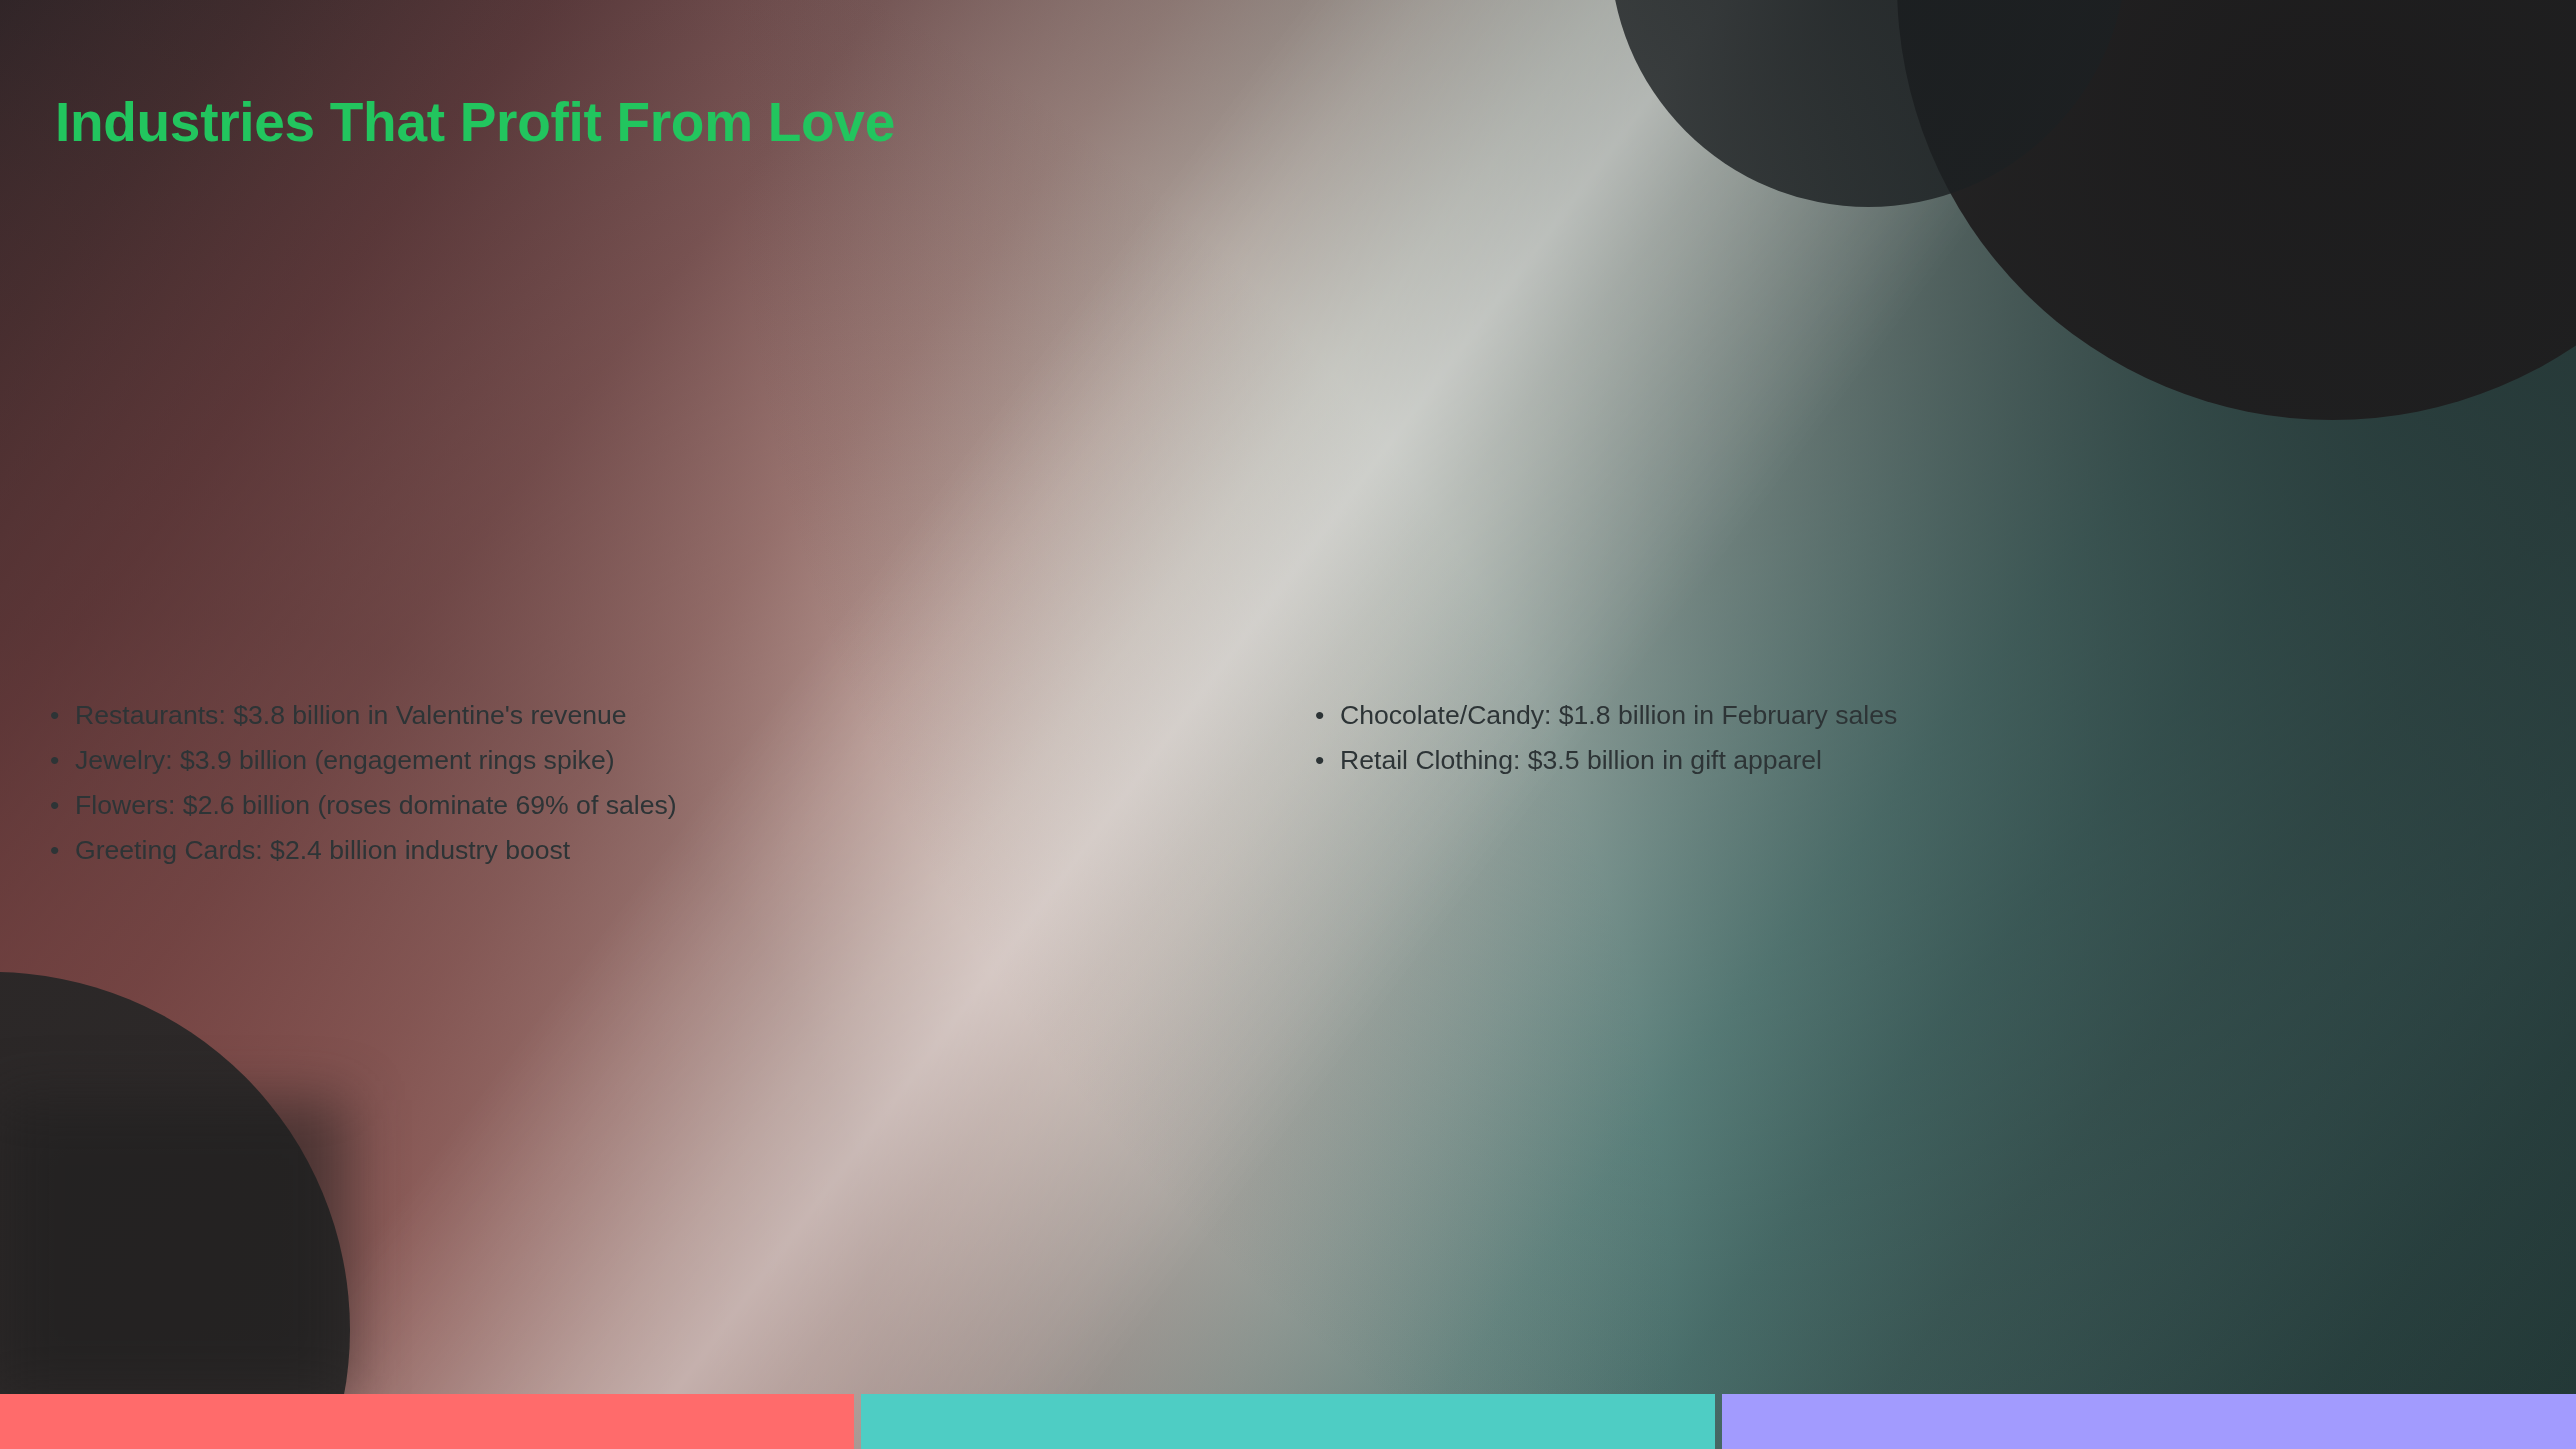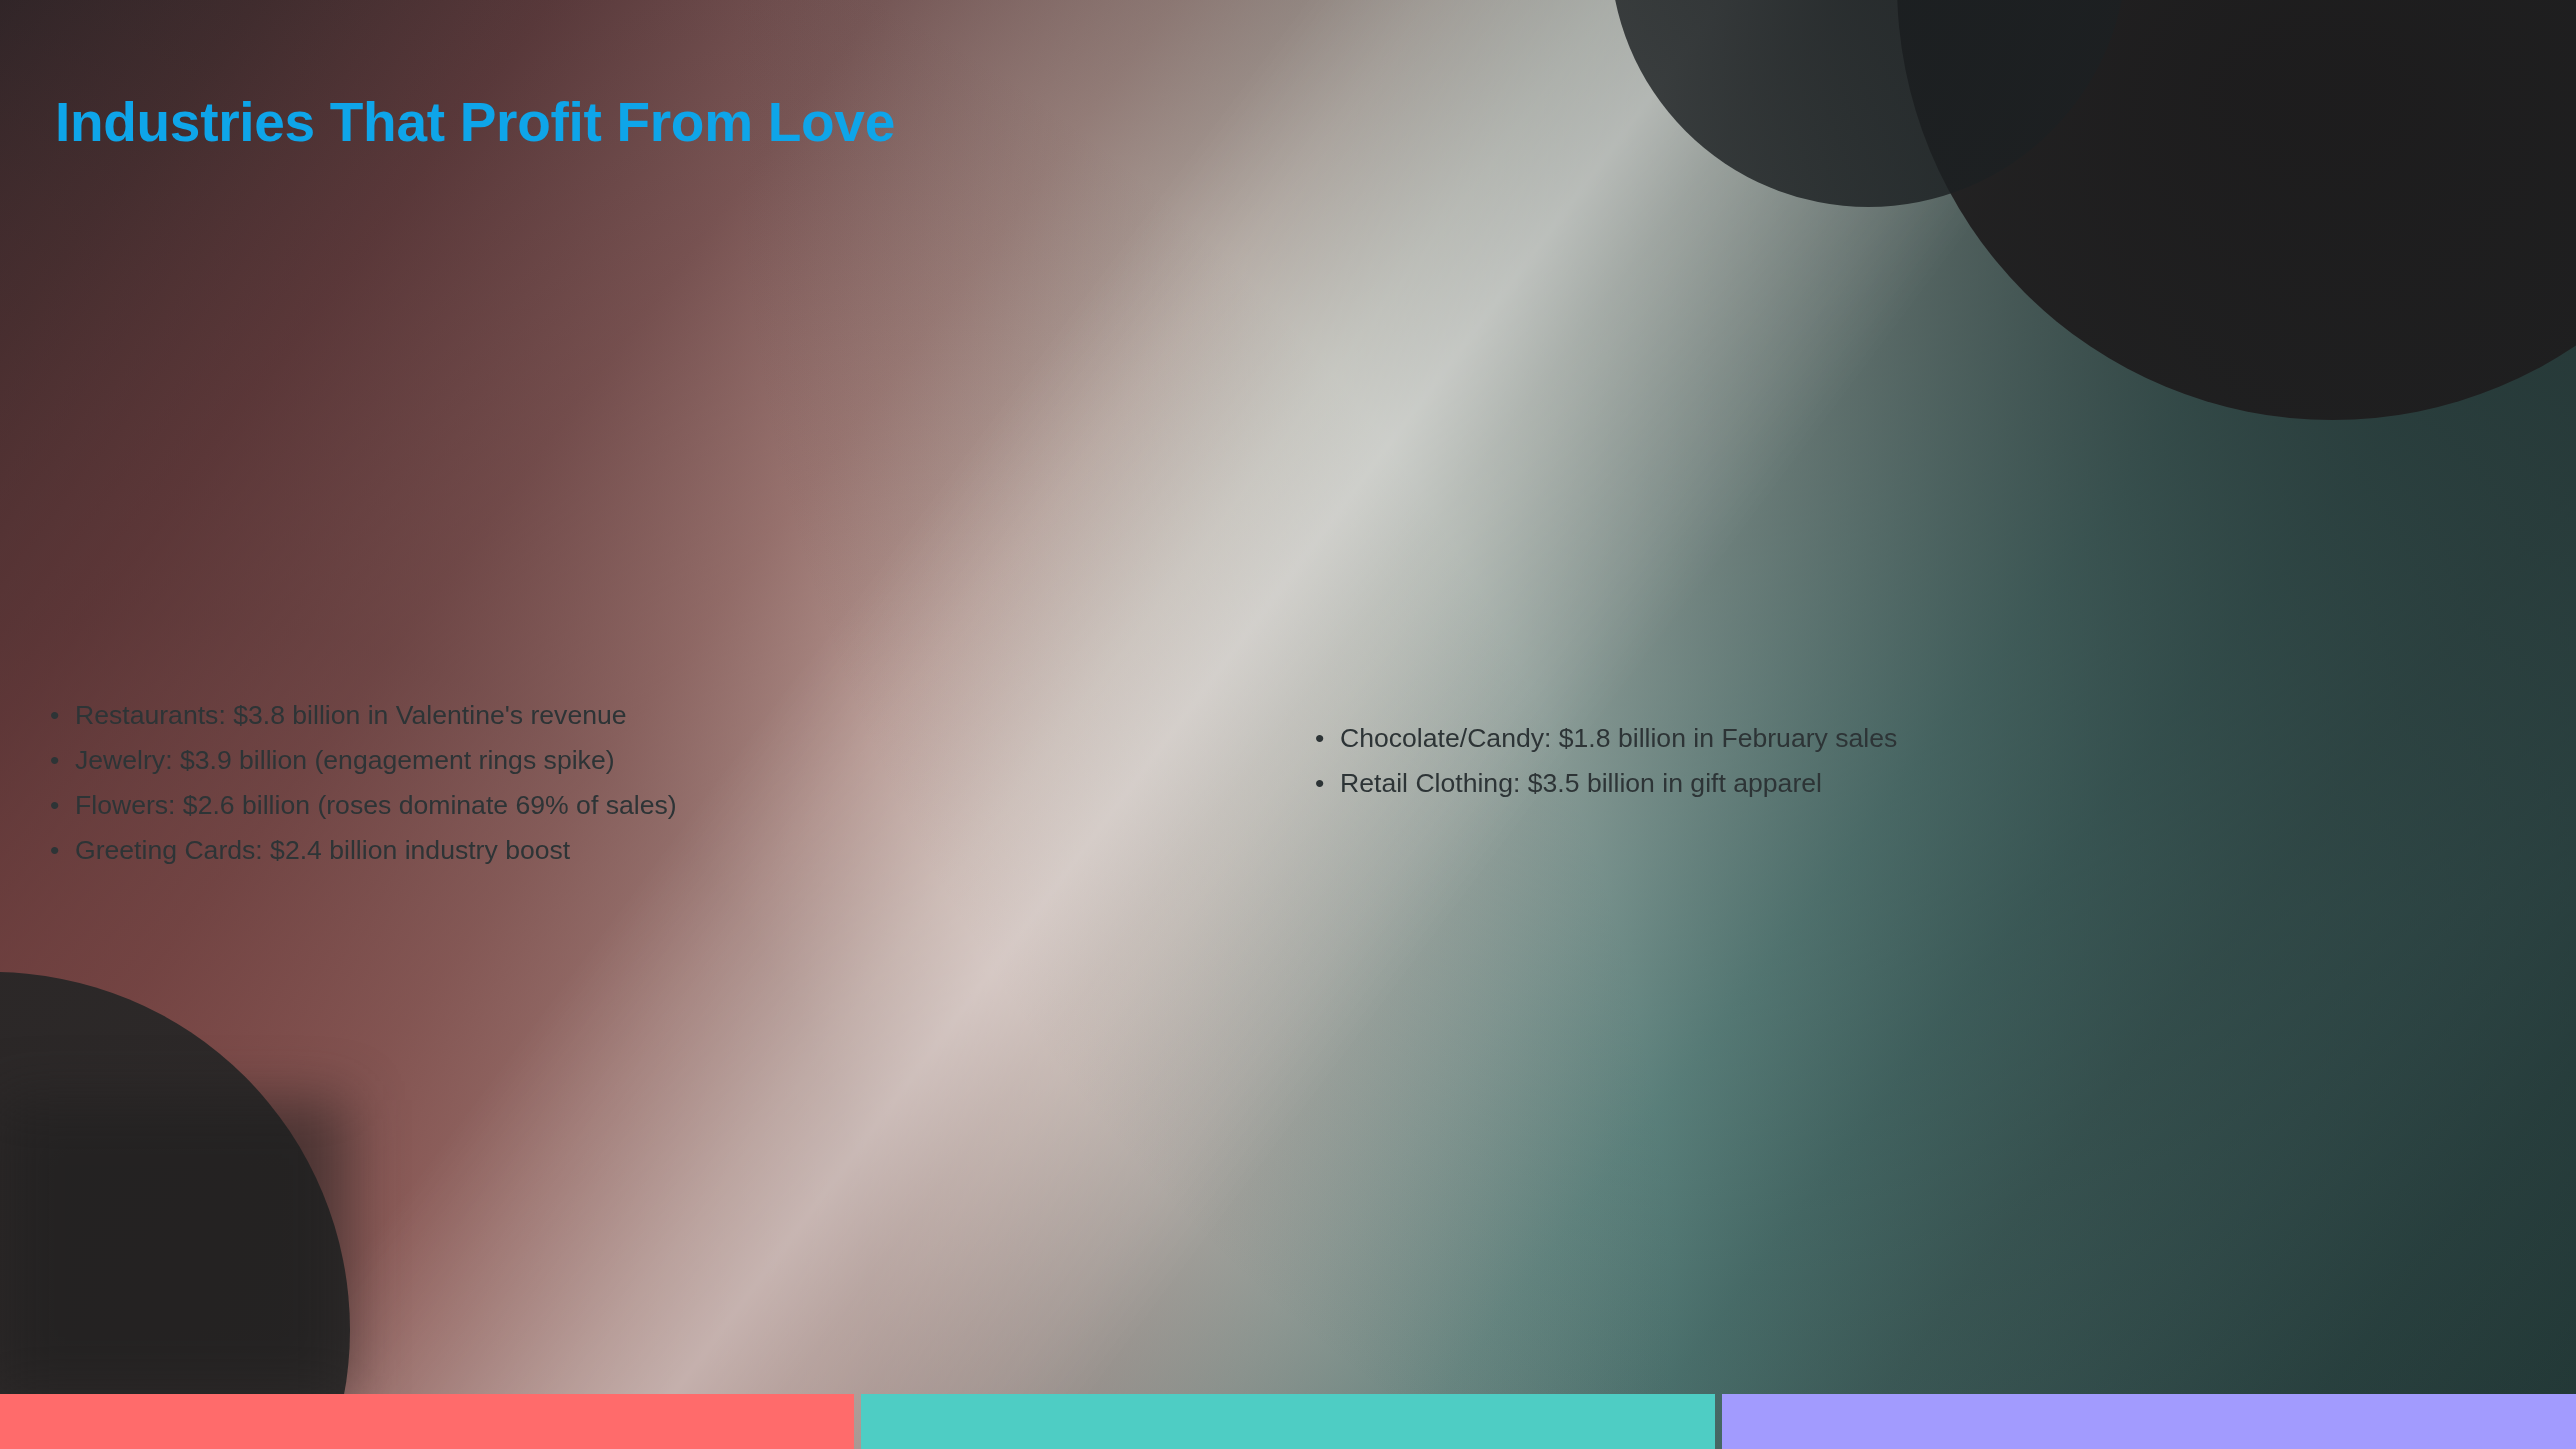--- a/index.html
+++ b/index.html
@@ -131,21 +131,21 @@
     color: #2d3436;
     letter-spacing: -0.3px;
     white-space: nowrap;
   }
 
   .col {
     position: absolute;
     top: 693px;
   }
   .col-left  { left: 50px;   width: 1182px; }
-  .col-right { left: 1315px; width: 1182px; margin-top: 23px; }
+  .col-right { left: 1315px; width: 1182px; }
 
   .bullet-list {
     list-style: none;
     margin: 0;
     padding: 0;
   }
   .bullet-item {
     font-size: 26.6px;
     line-height: 45px;
     color: #2d3436;
@@ -181,21 +181,21 @@
   <div class="bg-wash-b"></div>
   <div class="bg-sheen"></div>
 
   <div class="blob blob-tr"></div>
   <div class="blob blob-tr-lobe"></div>
   <div class="blob blob-bl"></div>
   <div class="blob-bl-rect"></div>
 
   <div class="content">
 
-    <h1 class="title" style="color: #0ea5e9;">Industries That Profit From Love</h1>
+    <h1 class="title" style="color: #22c55e;">Industries That Profit From Love</h1>
 
     <div class="col col-left">
       <ul class="bullet-list">
         <li class="bullet-item" style="color: rgb(45, 52, 54);">
           <span class="bullet-dot" style="color: rgb(45, 52, 54);">•</span><span>Restaurants: $3.8 billion in Valentine's revenue</span>
         </li>
         <li class="bullet-item" style="color: rgb(45, 52, 54);">
           <span class="bullet-dot" style="color: rgb(45, 52, 54);">•</span><span>Jewelry: $3.9 billion (engagement rings spike)</span>
         </li>
         <li class="bullet-item" style="color: rgb(45, 52, 54);">

